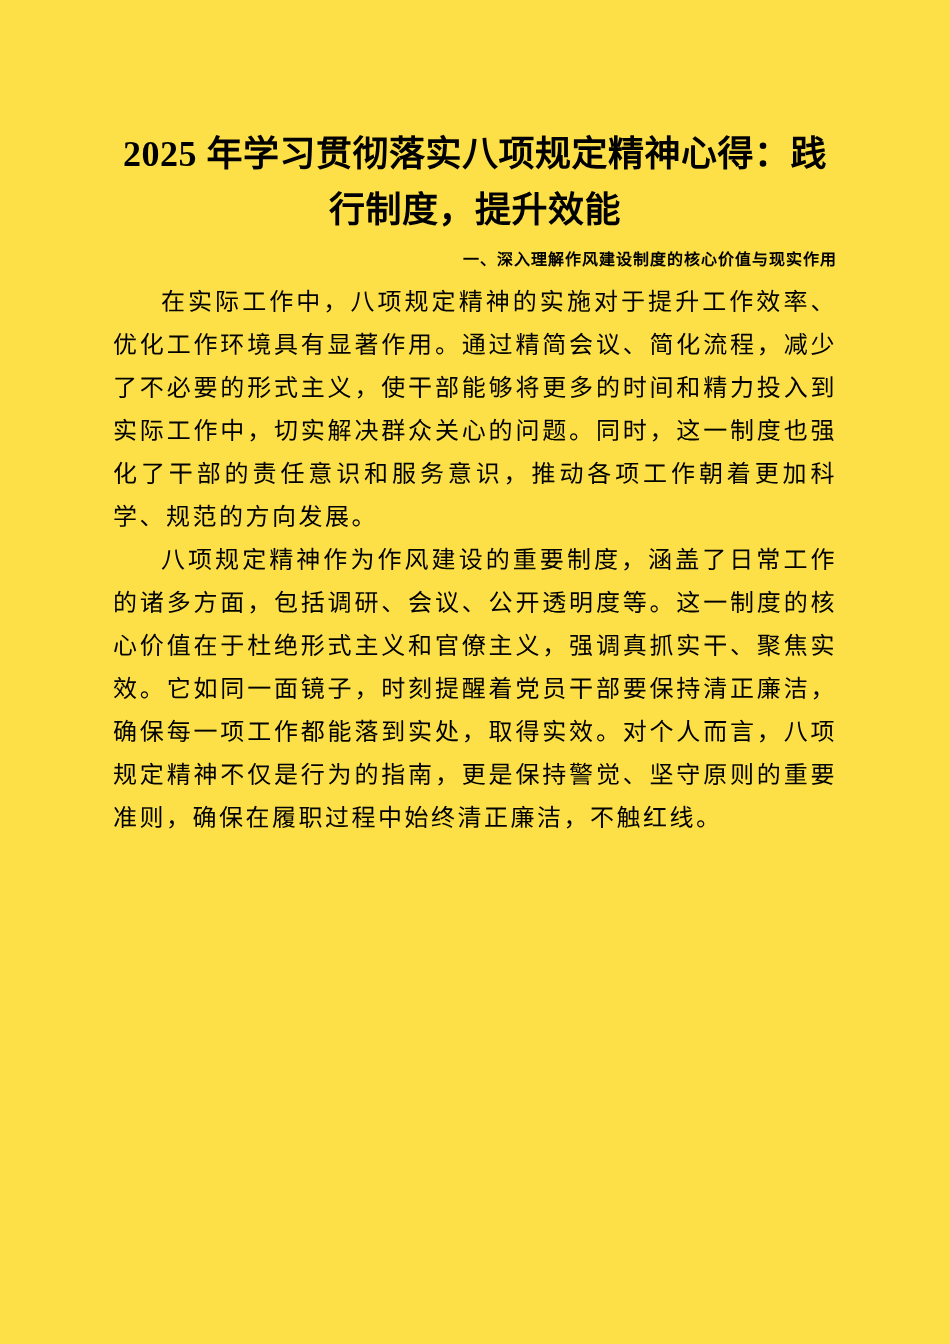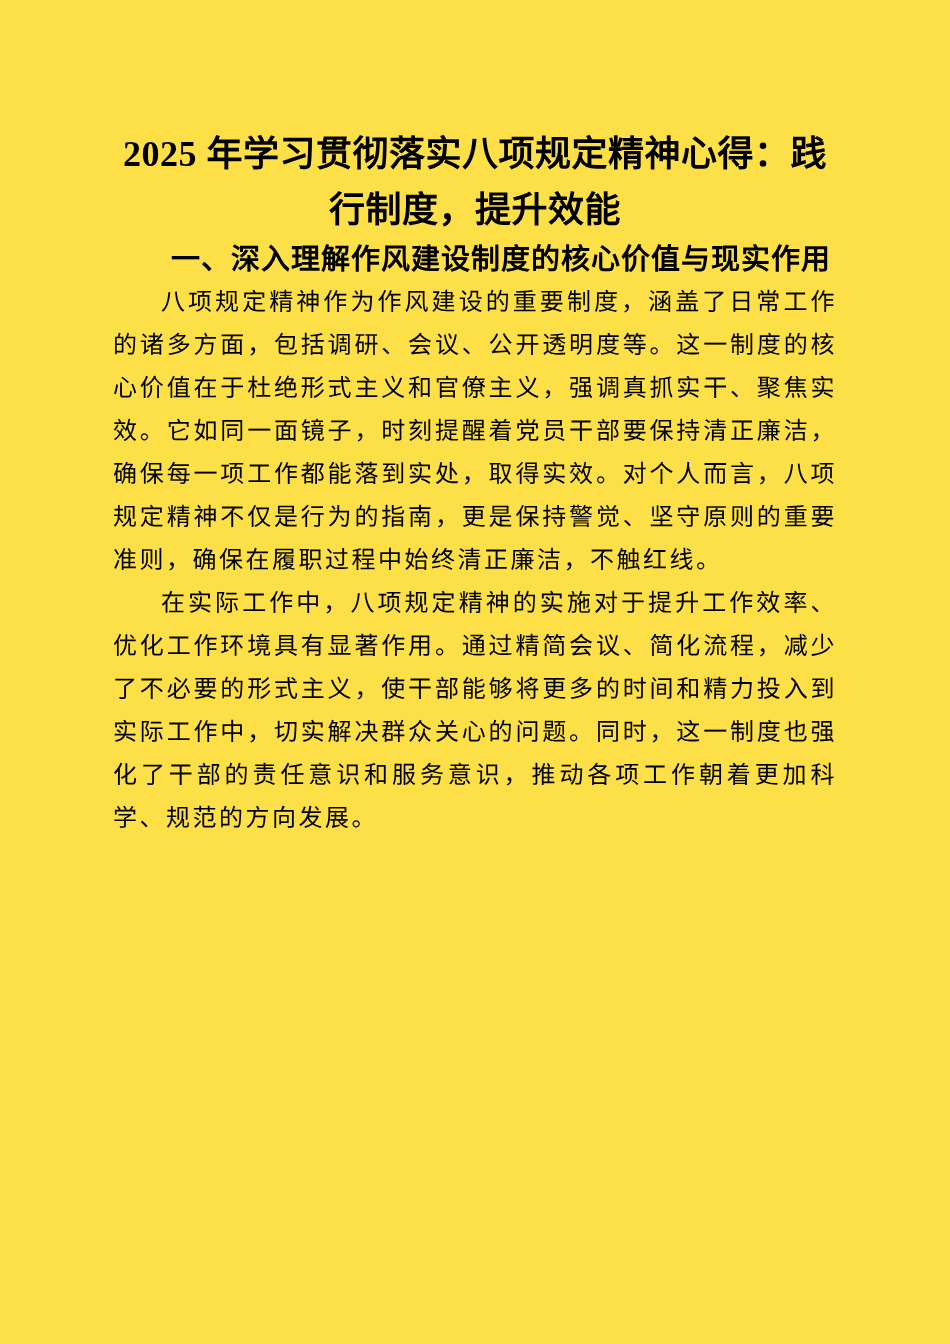--- a/index.html
+++ b/index.html
@@ -44,33 +44,33 @@
     font-size: 24px;
     line-height: 43px;
     letter-spacing: 2.5px;
     text-align: justify;
     text-indent: 2em;
     margin: 0;
   }
   .heading {
     font-family: "Liberation Sans", "DejaVu Sans", sans-serif;
     font-weight: bold;
-    font-size: 29px;
+    font-size: 16px;
     line-height: 43px;
     letter-spacing: 1px;
-    text-align: left;
+    text-align: right;
     text-indent: 2em;
     margin: 0;
   }
 </style>
 </head>
 <body>
 
 <div class="page">
   <div class="content">
     <h1 class="doc-title">2025 年学习贯彻落实八项规定精神心得：践行制度，提升效能</h1>
     <div>
         <p class="heading">一、深入理解作风建设制度的核心价值与现实作用</p>
+        <p class="para">在实际工作中，八项规定精神的实施对于提升工作效率、优化工作环境具有显著作用。通过精简会议、简化流程，减少了不必要的形式主义，使干部能够将更多的时间和精力投入到实际工作中，切实解决群众关心的问题。同时，这一制度也强化了干部的责任意识和服务意识，推动各项工作朝着更加科学、规范的方向发展。</p>
         <p class="para">八项规定精神作为作风建设的重要制度，涵盖了日常工作的诸多方面，包括调研、会议、公开透明度等。这一制度的核心价值在于杜绝形式主义和官僚主义，强调真抓实干、聚焦实效。它如同一面镜子，时刻提醒着党员干部要保持清正廉洁，确保每一项工作都能落到实处，取得实效。对个人而言，八项规定精神不仅是行为的指南，更是保持警觉、坚守原则的重要准则，确保在履职过程中始终清正廉洁，不触红线。</p>
-        <p class="para">在实际工作中，八项规定精神的实施对于提升工作效率、优化工作环境具有显著作用。通过精简会议、简化流程，减少了不必要的形式主义，使干部能够将更多的时间和精力投入到实际工作中，切实解决群众关心的问题。同时，这一制度也强化了干部的责任意识和服务意识，推动各项工作朝着更加科学、规范的方向发展。</p>
       </div>
   </div>
 </div>
 
 </body></html>

